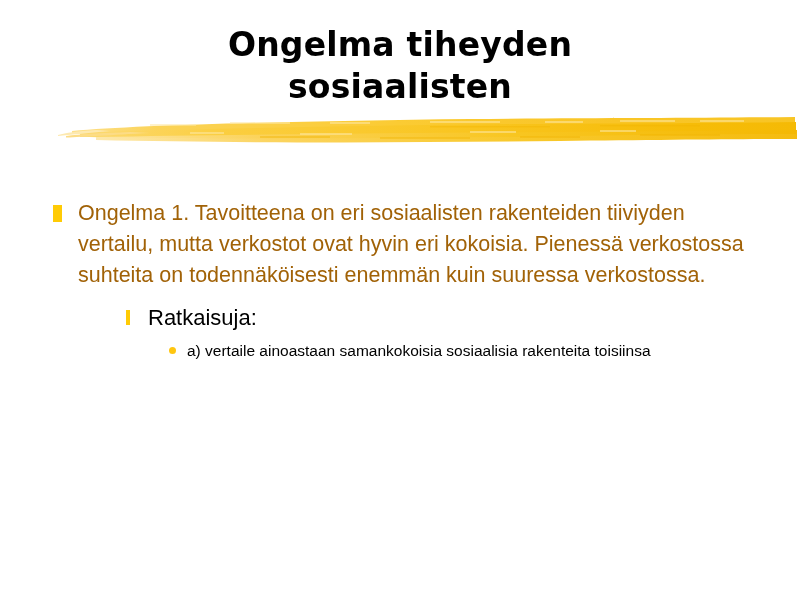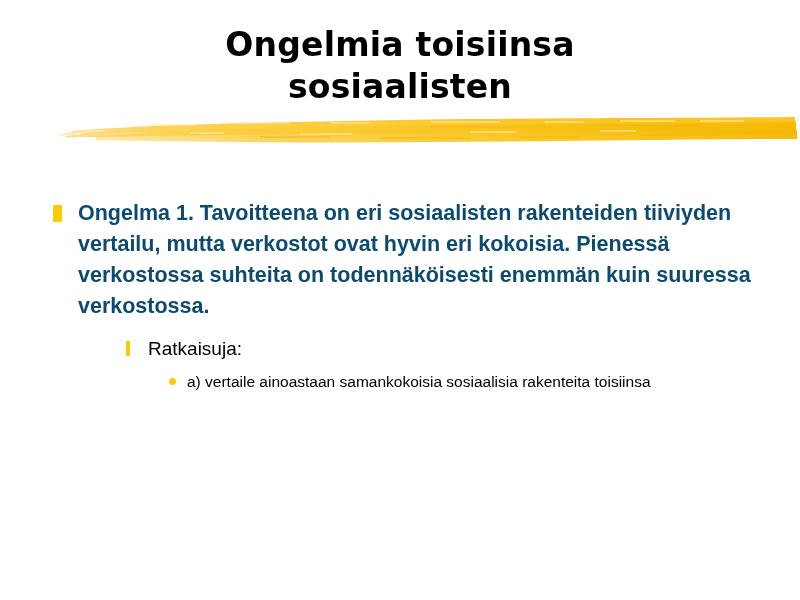--- a/index.html
+++ b/index.html
@@ -66,42 +66,41 @@
     width: 800px;
   }
 
   
   .lvl1 {
     position: relative;
     padding-left: 78px;
     padding-right: 46px;
     font-size: 21.5px;
     line-height: 31px;
-    color: #0c4a6e;
-    font-weight: bold;
+    color: #a16207;
   }
   .lvl1 .marker-sq {
     position: absolute;
     left: 53px;
     top: 7px;
     width: 9px;
     height: 17px;
     background: #FFCB05;
   }
   .lvl1 .lvl1-text {
     display: block;
   }
 
   
   .lvl2 {
     position: relative;
     margin-top: 15px;
     padding-left: 148px;
     padding-right: 36px;
-    font-size: 19px;
+    font-size: 22px;
     line-height: 24px;
     color: #000000;
   }
   .lvl2 .marker-bar {
     position: absolute;
     left: 126px;
     top: 4px;
     width: 4px;
     height: 15px;
     background: #FFCB05;
@@ -126,21 +125,21 @@
     border-radius: 50%;
     background: #FFC610;
   }
 </style>
 </head>
 <body>
 
 <div class="slide">
 
   <div class="title-block">
-    <div class="title-line">Ongelmia toisiinsa</div>
+    <div class="title-line">Ongelma tiheyden</div>
     <div class="title-line">sosiaalisten</div>
   </div>
 
   <div class="brush-wrap">
     <svg viewBox="0 0 800 34" preserveAspectRatio="none">
       <defs>
         <linearGradient id="gTop" x1="0" y1="0" x2="1" y2="0">
           <stop offset="0" stop-color="#FDE08C"></stop>
           <stop offset="0.12" stop-color="#FBD357"></stop>
           <stop offset="0.45" stop-color="#FBCB33"></stop>

